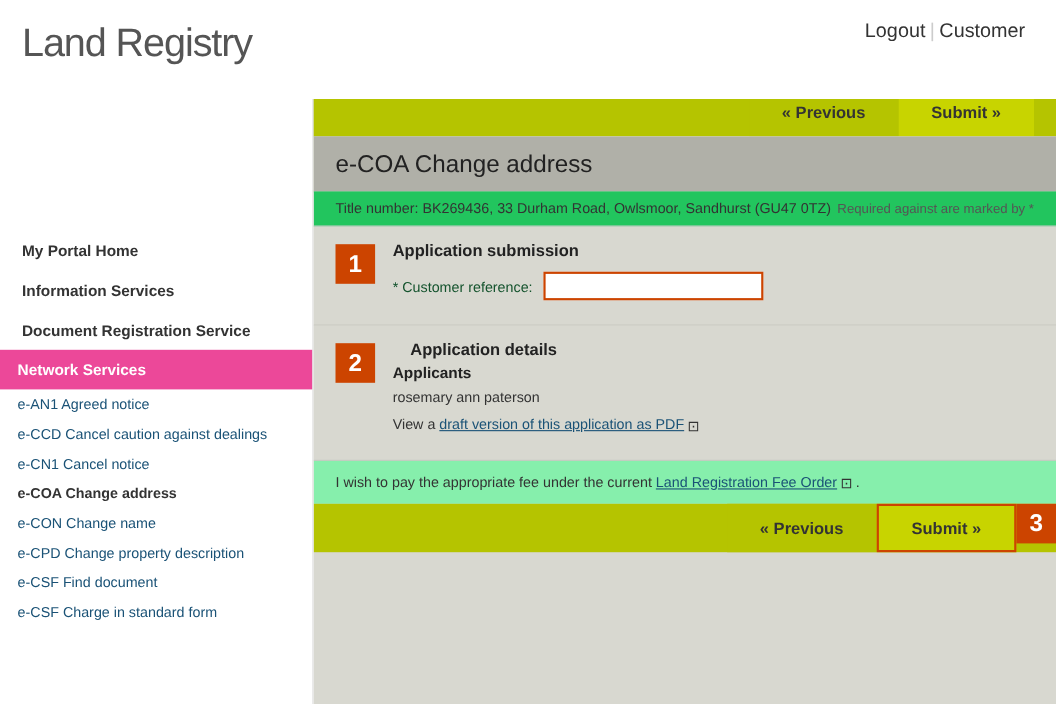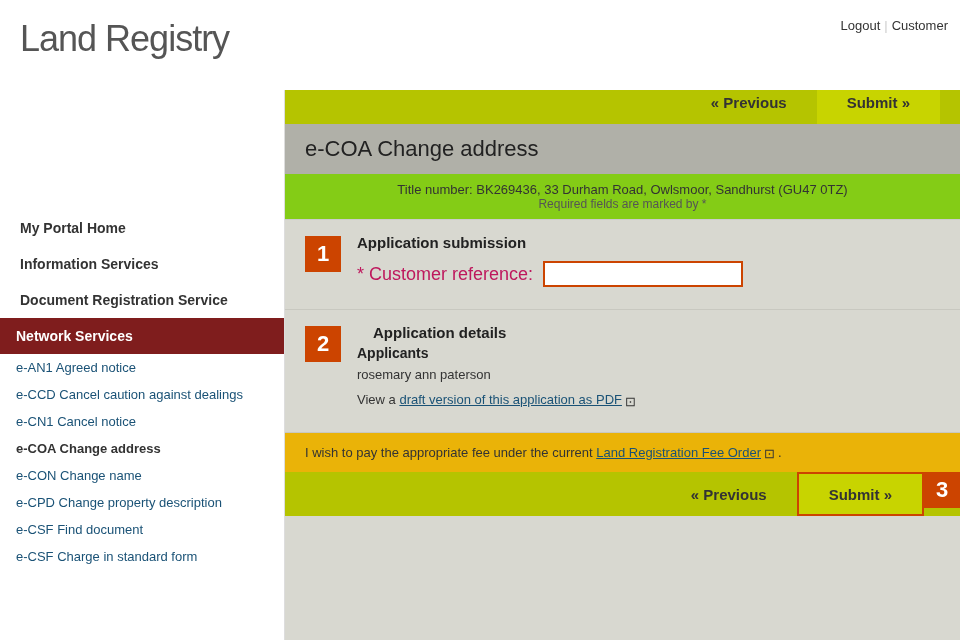--- a/index.html
+++ b/index.html
@@ -1,72 +1,72 @@
 <!DOCTYPE html>
 <html><head>
   <meta charset="utf-8">
   <style>
     * { box-sizing: border-box; margin: 0; padding: 0; }
     body { font-family: Arial, Helvetica, sans-serif; font-size: 14px; background: #fff; width: 960px; height: 640px; overflow: hidden; position: relative; }
 
     
     .header { padding: 18px 3px 10px 20px; background: #fff; }
     .header-logo { font-size: 36px; font-weight: 300; color: #555; letter-spacing: -1px; }
-    .header-top-bar { position: absolute; top: 10px; right: 0; padding: 8px 12px; font-size: 13px; color: #333; display: flex; align-items: flex-start; gap: 4px; }
+    .header-top-bar { position: absolute; top: 10px; right: 16px; padding: 8px 12px; font-size: 18px; color: #333; display: flex; align-items: flex-start; gap: 4px; }
     .header-top-bar .separator { color: #ccc; }
     .header-top-bar a { color: #333; text-decoration: none; }
 
     
     .layout { display: flex; position: absolute; top: 80px; left: 0; right: 0; bottom: 0; z-index: 1; }
 
     
     .sidebar { width: 285px; background: #fff; border-right: 1px solid #ddd; flex-shrink: 0; overflow-y: auto; padding-top: 130px; }
     .sidebar-item { padding: 10px 16px; cursor: pointer; }
     .sidebar-item.main { font-weight: bold; color: #333; font-size: 14px; padding-left: 20px; }
-    .sidebar-section-header { padding: 10px 16px; font-weight: bold; color: #fff; background: #7f1d1d; font-size: 14px; cursor: pointer; }
+    .sidebar-section-header { padding: 10px 16px; font-weight: bold; color: #fff; background: #ec4899; font-size: 14px; cursor: pointer; }
     .sidebar-sub-item { padding: 6px 16px; color: #1a5276; font-size: 13px; cursor: pointer; border-bottom: none; }
     .sidebar-sub-item.active-highlight { font-weight: bold; color: #333; }
 
     
     .main-content { flex: 1; display: flex; flex-direction: column; overflow: hidden; }
 
     
     .toolbar { display: flex; background: #b5c400; height: 44px; align-items: stretch; }
     .toolbar-spacer { flex: 1; }
     .toolbar-btn { padding: 0 30px; background: #b5c400; border: none; font-size: 15px; font-weight: bold; color: #333; cursor: pointer; display: flex; align-items: center; }
     .toolbar-btn.submit-btn { background: #c8d400; }
 
     
     .content-area { flex: 1; background: #d8d8d0; overflow-y: auto; }
 
     
     .page-title-bar { background: #b0b0a8; padding: 12px 20px 12px 20px; }
     .page-title { font-size: 22px; font-weight: normal; color: #222; }
 
     
-    .info-bar { background: #84cc16; padding: 8px 20px; display: flex; justify-content: space-between; align-items: center; border-bottom: 1px solid #ccc; flex-direction: column; }
+    .info-bar { background: #22c55e; padding: 8px 20px; display: flex; justify-content: space-between; align-items: center; border-bottom: 1px solid #ccc; }
     .info-bar-title { font-size: 13px; color: #333; }
     .info-bar-required { font-size: 12px; color: #555; }
 
     
     .step-block { display: flex; align-items: flex-start; padding: 14px 20px; background: #d8d8d0; border-bottom: 1px solid #c8c8c0; }
     .step-number { width: 36px; height: 36px; background: #cc4400; color: #fff; font-size: 22px; font-weight: bold; display: flex; align-items: center; justify-content: center; flex-shrink: 0; margin-right: 16px; margin-top: 2px; }
     .step-content { flex: 1; }
     .step-title { font-size: 15px; font-weight: bold; color: #222; margin-bottom: 10px; }
     .form-row { display: flex; align-items: center; margin-bottom: 8px; }
-    .form-label { font-size: 18px; color: #be185d; margin-right: 10px; }
+    .form-label { font-size: 13px; color: #14532d; margin-right: 10px; }
     .form-input { border: 2px solid #cc4400; padding: 4px 8px; font-size: 13px; width: 200px; background: #fff; height: 26px; }
 
     .step-sub-title { font-size: 15px; font-weight: bold; color: #222; margin-bottom: 4px; margin-left: 16px; }
     .step-sub-title2 { font-size: 14px; font-weight: bold; color: #222; margin-bottom: 6px; }
     .applicant-name { font-size: 13px; color: #333; margin-bottom: 10px; }
     .draft-link { font-size: 13px; color: #333; margin-bottom: 10px; }
     .draft-link a { color: #1a5276; }
 
-    .fee-text { padding: 12px 20px; font-size: 13px; color: #333; background: #eab308; }
+    .fee-text { padding: 12px 20px; font-size: 13px; color: #333; background: #86efac; }
     .fee-text a { color: #1a5276; }
 
     
     .bottom-toolbar { display: flex; background: #b5c400; height: 44px; align-items: stretch; }
     .bottom-toolbar-spacer { flex: 1; }
     .bottom-toolbar-btn { padding: 0 30px; background: #b5c400; border: none; font-size: 15px; font-weight: bold; color: #333; cursor: pointer; display: flex; align-items: center; }
     .bottom-submit-btn { background: #c8d400; border: 2px solid #cc4400; color: #333; }
     .step-number-bottom { width: 36px; height: 36px; background: #cc4400; color: #fff; font-size: 22px; font-weight: bold; display: flex; align-items: center; justify-content: center; flex-shrink: 0; margin-left: 0; }
     .bottom-right-group { display: flex; align-items: stretch; }
 
@@ -121,21 +121,21 @@
     </div>
 
     <div class="content-area">
 
       <div class="page-title-bar">
         <div class="page-title">e-COA Change address</div>
       </div>
 
       <div class="info-bar">
         <span class="info-bar-title">Title number: BK269436, 33 Durham Road, Owlsmoor, Sandhurst (GU47 0TZ)</span>
-        <span class="info-bar-required">Required fields are marked by *</span>
+        <span class="info-bar-required">Required against are marked by *</span>
       </div>
 
       <div class="step-block">
         <div class="step-number">1</div>
         <div class="step-content">
           <div class="step-title">Application submission</div>
           <div class="form-row">
             <label class="form-label">* Customer reference:</label>
             <input class="form-input" type="text" value="" style="">
           </div>

